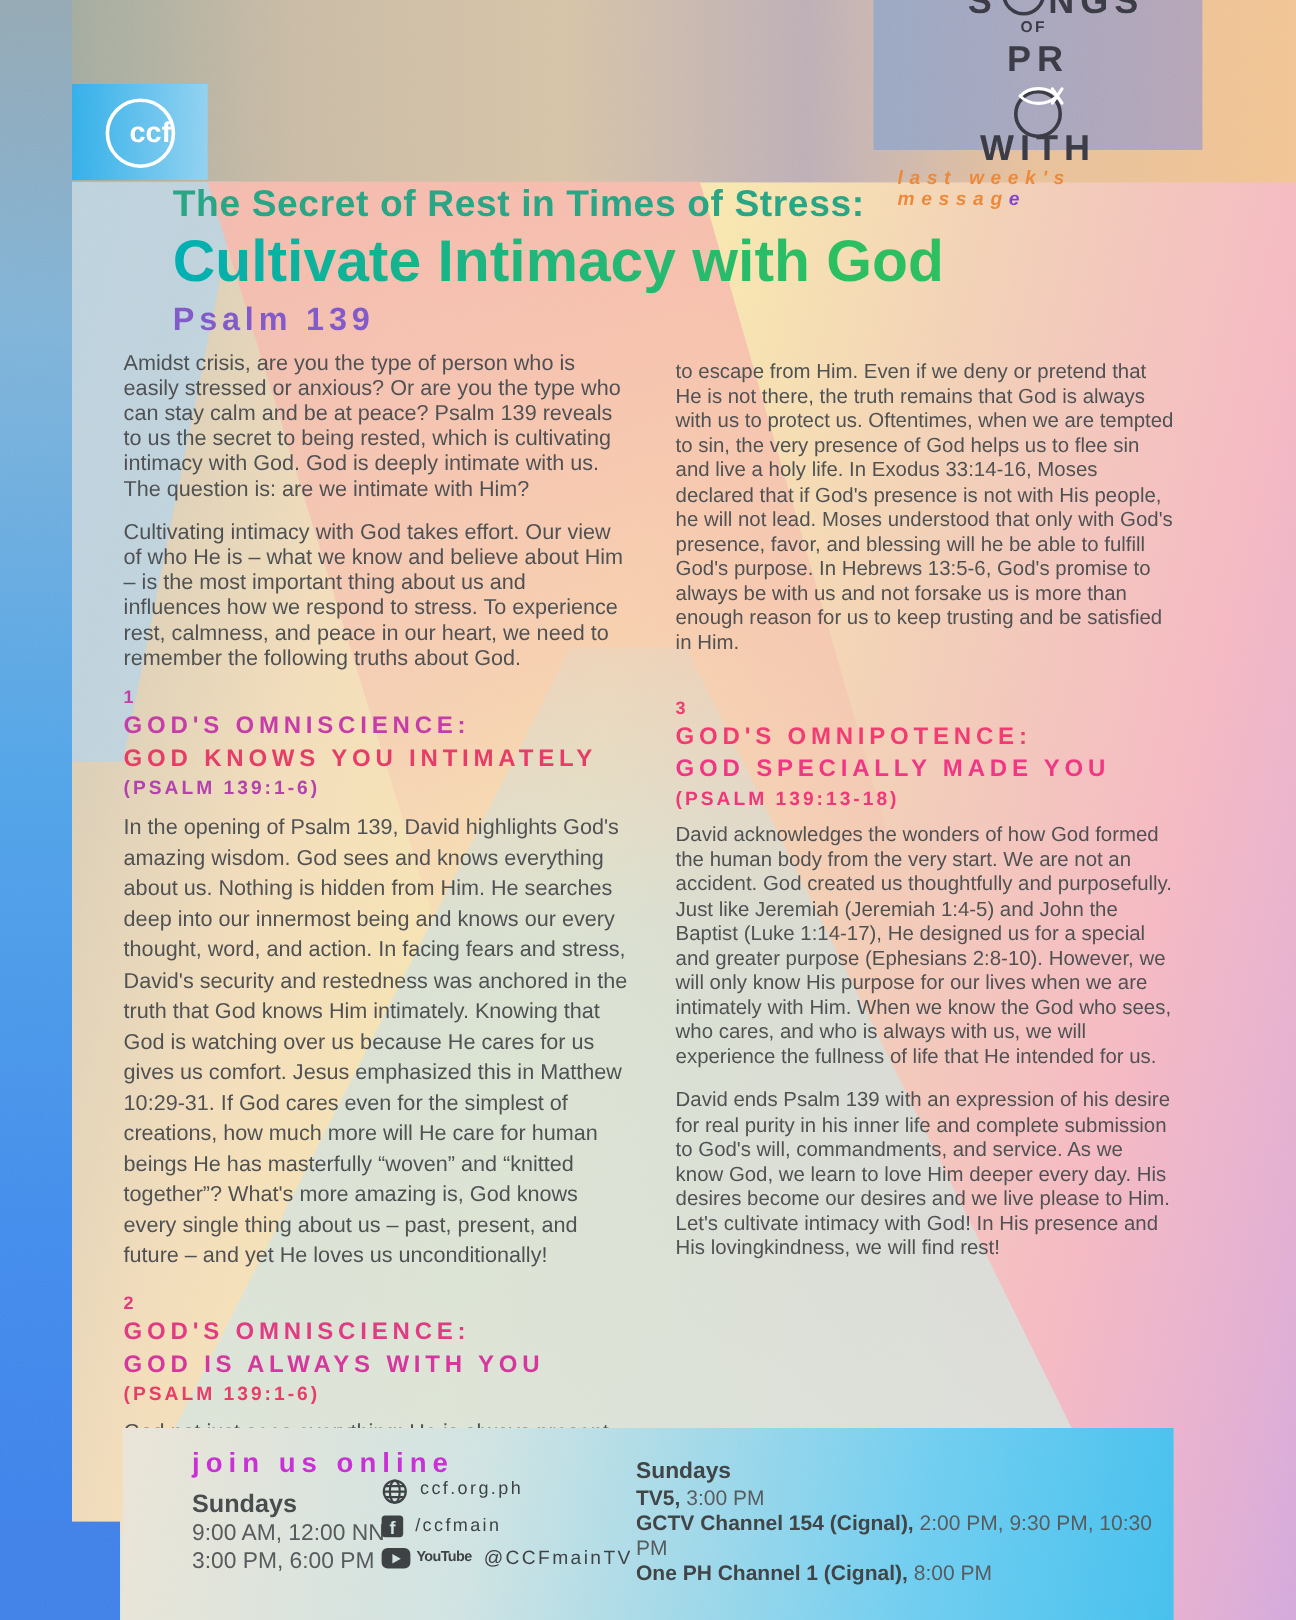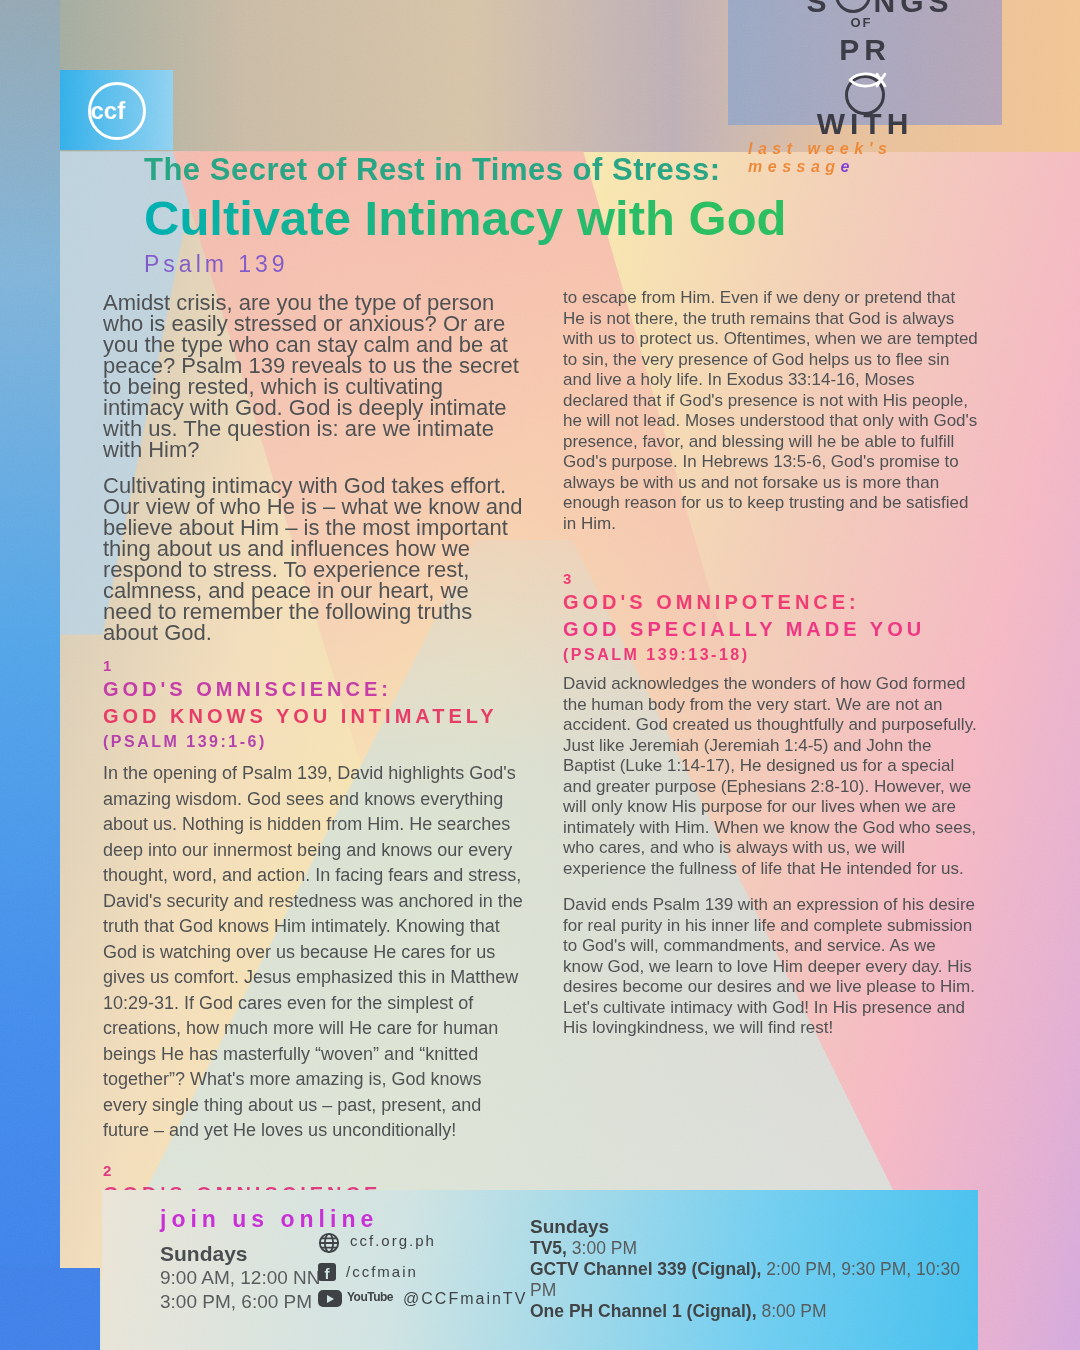--- a/index.html
+++ b/index.html
@@ -22,21 +22,21 @@
     clip-path:polygon(44% 40%,53% 40%,90% 100%,6% 100%);
     background:linear-gradient(180deg,rgba(205,224,222,0) 32%,rgba(205,224,222,0.7) 58%,rgba(219,229,221,0.9) 100%);}
   .bg-left-strip{left:0;top:0;width:60px;height:1350px;
     background:linear-gradient(180deg,#93a7b2 0%,#7fb3d8 20%,#52a3e8 48%,#4389ec 78%,#3f7eea 100%);}
   .bg-left-foot{left:0;top:1268px;width:100px;height:82px;background:#417fe8;}
   .grain{left:0;top:0;width:100%;height:100%;mix-blend-mode:overlay;opacity:.14;pointer-events:none;}
   
   .ccf-badge{left:60px;top:70px;width:113px;height:80px;
     background:linear-gradient(90deg,#33aee9,#8ed1f1);display:flex;align-items:center;justify-content:center;}
   .ccf-circle{width:52px;height:52px;border:3px solid #fff;border-radius:50%;
-    display:flex;align-items:center;justify-content:flex-start;margin-top:2px;}
+    display:flex;align-items:center;justify-content:flex-end;margin-top:2px;}
   .ccf-circle span{color:#fff;font-size:24px;font-weight:bold;letter-spacing:0;}
   
   .sop{left:728px;top:0;width:274px;height:125px;
     background:linear-gradient(90deg,#99a7c3,#b5a4b6);
     color:#3a3a44;display:flex;flex-direction:column;align-items:center;justify-content:center;}
   .sop-l1{font-size:30px;font-weight:bold;letter-spacing:5px;display:flex;align-items:center;margin-left:30px;}
   .sop-l2{font-size:30px;font-weight:bold;letter-spacing:5px;display:flex;align-items:center;margin-top:-2px;flex-direction:column;}
   .sop-of{font-size:13px;font-weight:bold;letter-spacing:2px;margin-right:7px;transform:translateY(-3px);}
   .oring{display:inline-block;border:3px solid #3a3a44;border-radius:50%;box-sizing:border-box;}
   .oring.up{width:36px;height:36px;transform:translateY(-7px);margin:0 3px;}
@@ -45,28 +45,28 @@
   .tagline-wrap{left:748px;top:140px;width:250px;font-style:italic;}
   .tagline{font-size:16px;font-weight:bold;letter-spacing:5.5px;
     background:linear-gradient(90deg,#ee8434 0%,#ee8434 92%,#7c3ed6 95%,#7c3ed6 100%);
     -webkit-background-clip:text;background-clip:text;color:transparent;}
   
   .titles{left:103px;top:152px;width:880px;margin-left:41px;}
   .kicker{font-size:31px;font-weight:bold;color:#27a381;letter-spacing:0.5px;margin:0;}
   .main-title{font-size:49px;font-weight:bold;letter-spacing:0;margin:2px 0 0 0;
     background:linear-gradient(90deg,#00adb0 0%,#1db378 32%,#2abd5f 62%,#2cc05c 100%);
     -webkit-background-clip:text;background-clip:text;color:transparent;}
-  .psalm{font-size:23px;font-weight:normal;letter-spacing:4px;margin-top:5px;
+  .psalm{font-size:27px;font-weight:bold;letter-spacing:4px;margin-top:5px;
     background:linear-gradient(90deg,#7e57c8 0%,#7e57c8 80%,#b64a9a 90%,#e63a62 100%);
     -webkit-background-clip:text;background-clip:text;color:transparent;}
   
   .col{color:#4c4e50;}
   .col-left{left:103px;top:292px;width:420px;}
-  .col-right{left:563px;top:288px;width:415px;}
-  .body{font-size:22px;line-height:21px;margin:0 0 15px 0;}
+  .col-right{left:563px;top:300px;width:415px;}
+  .body{font-size:18px;line-height:21px;margin:0 0 15px 0;}
   .col-right .body{font-size:17px;line-height:20.5px;}
   .body-lg{font-size:18px;line-height:25.5px;margin:0;}
   .section{margin-top:14px;}
   .sec-num{font-size:15px;font-weight:bold;letter-spacing:2px;}
   .sec-h{font-size:20px;font-weight:bold;letter-spacing:4px;line-height:27px;margin:2px 0 0 0;}
   .sec-ref{font-size:16px;font-weight:bold;letter-spacing:2.5px;margin:3px 0 10px 0;}
   .s1 .sec-num,.s1 .h-a{color:#c43ba6;} .s1 .h-b{color:#e63a64;} .s1 .sec-ref{color:#b240aa;}
   .s2 .sec-num,.s2 .h-a{color:#e0397e;} .s2 .h-b{color:#d4359b;} .s2 .sec-ref{color:#e73b64;}
   .s3 .sec-num,.s3 .h-a{color:#f13a6f;} .s3 .h-b{color:#f03580;} .s3 .sec-ref{color:#ef3576;}
   
@@ -200,21 +200,21 @@
             <span class="yt-tri"></span>
           </span>
         <span class="yt-word">YouTube</span>
         <span class="link-label" style="letter-spacing:2px;font-size:16px;">@CCFmainTV</span>
       </div>
     </div>
 
     <div class="broadcast">
       <div class="bc-day">Sundays</div>
       <div class="bc-line"><b>TV5,</b><span> 3:00 PM</span></div>
-      <div class="bc-line"><b>GCTV Channel 339 (Cignal),</b><span> 2:00 PM, 9:30 PM, 10:30 PM</span></div>
+      <div class="bc-line"><b>GCTV Channel 154 (Cignal),</b><span> 2:00 PM, 9:30 PM, 10:30 PM</span></div>
       <div class="bc-line"><b>One PH Channel 1 (Cignal),</b><span> 8:00 PM</span></div>
     </div>
   </div>
 
   <svg class="abs grain">
     <filter id="grainf">
         <feTurbulence type="fractalNoise" baseFrequency="0.9" numOctaves="2" stitchTiles="stitch"></feTurbulence>
         <feColorMatrix type="saturate" values="0"></feColorMatrix>
       </filter>
     <rect width="100%" height="100%" filter="url(#grainf)"></rect>

